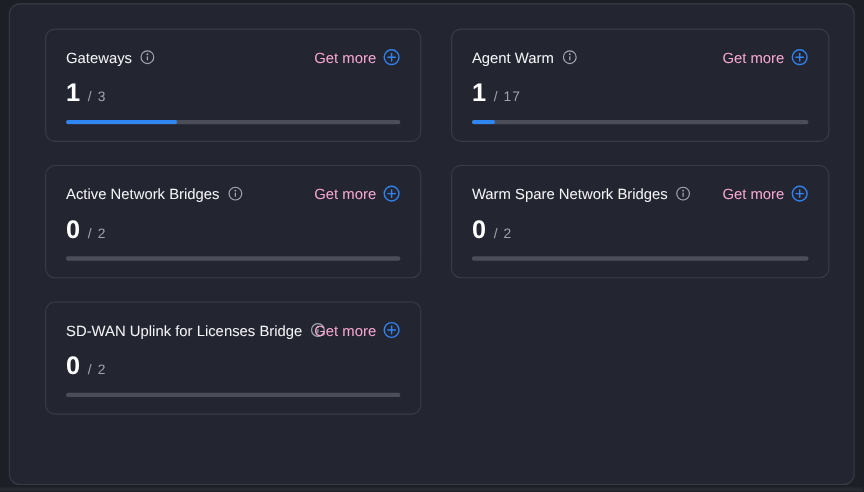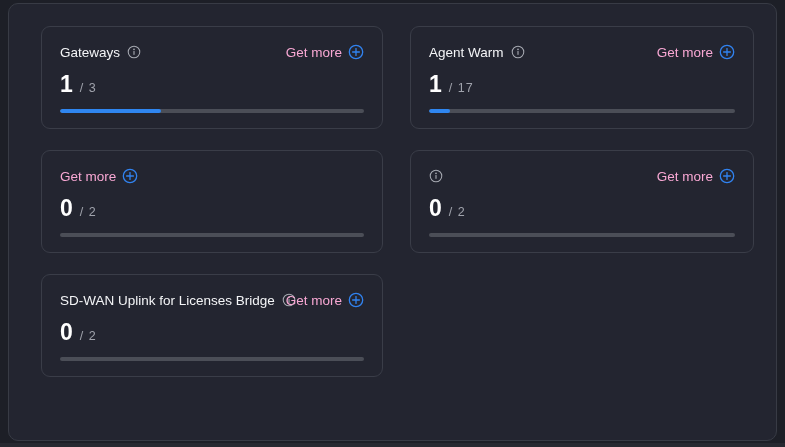--- a/index.html
+++ b/index.html
@@ -202,20 +202,28 @@
           <span class="count-used">1</span>
           <span class="count-frac"><span>/</span> <span>17</span></span>
         </div>
         <div class="progress-track">
           <div class="progress-fill" style="width: 6.7%;"></div>
         </div>
       </div>
 
       <div class="card">
         <div class="card-header">
+          <div class="card-label-wrap">
+            <span class="card-label">Active Network Bridges</span>
+            <span class="info-icon">
+                <svg viewBox="0 0 16 16" width="14" height="14">
+                  <use href="#ico-info"></use>
+                </svg>
+              </span>
+          </div>
           <div class="get-more">
             <span class="get-more-label">Get more</span>
             <span class="plus-icon">
                 <svg viewBox="0 0 16 16" width="16" height="16">
                   <use href="#ico-plus"></use>
                 </svg>
               </span>
           </div>
         </div>
         <div class="count-row">
@@ -223,20 +231,21 @@
           <span class="count-frac"><span>/</span> <span>2</span></span>
         </div>
         <div class="progress-track">
           <div class="progress-fill" style="width: 0%;"></div>
         </div>
       </div>
 
       <div class="card">
         <div class="card-header">
           <div class="card-label-wrap">
+            <span class="card-label">Warm Spare Network Bridges</span>
             <span class="info-icon">
                 <svg viewBox="0 0 16 16" width="14" height="14">
                   <use href="#ico-info"></use>
                 </svg>
               </span>
           </div>
           <div class="get-more">
             <span class="get-more-label">Get more</span>
             <span class="plus-icon">
                 <svg viewBox="0 0 16 16" width="16" height="16">

